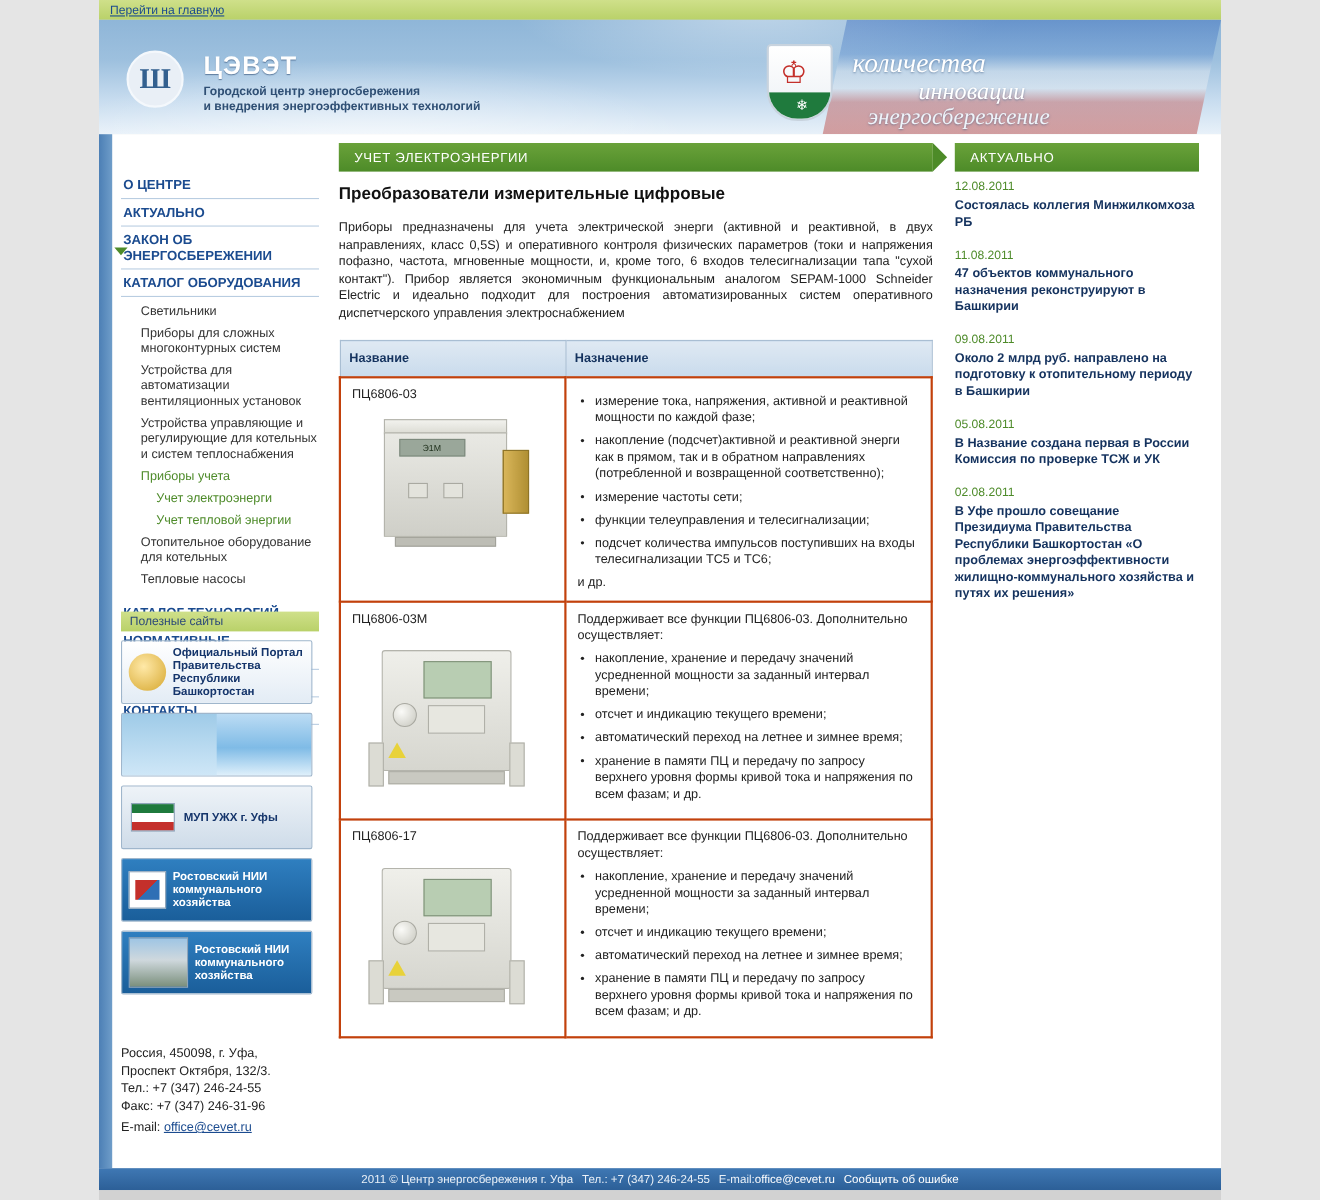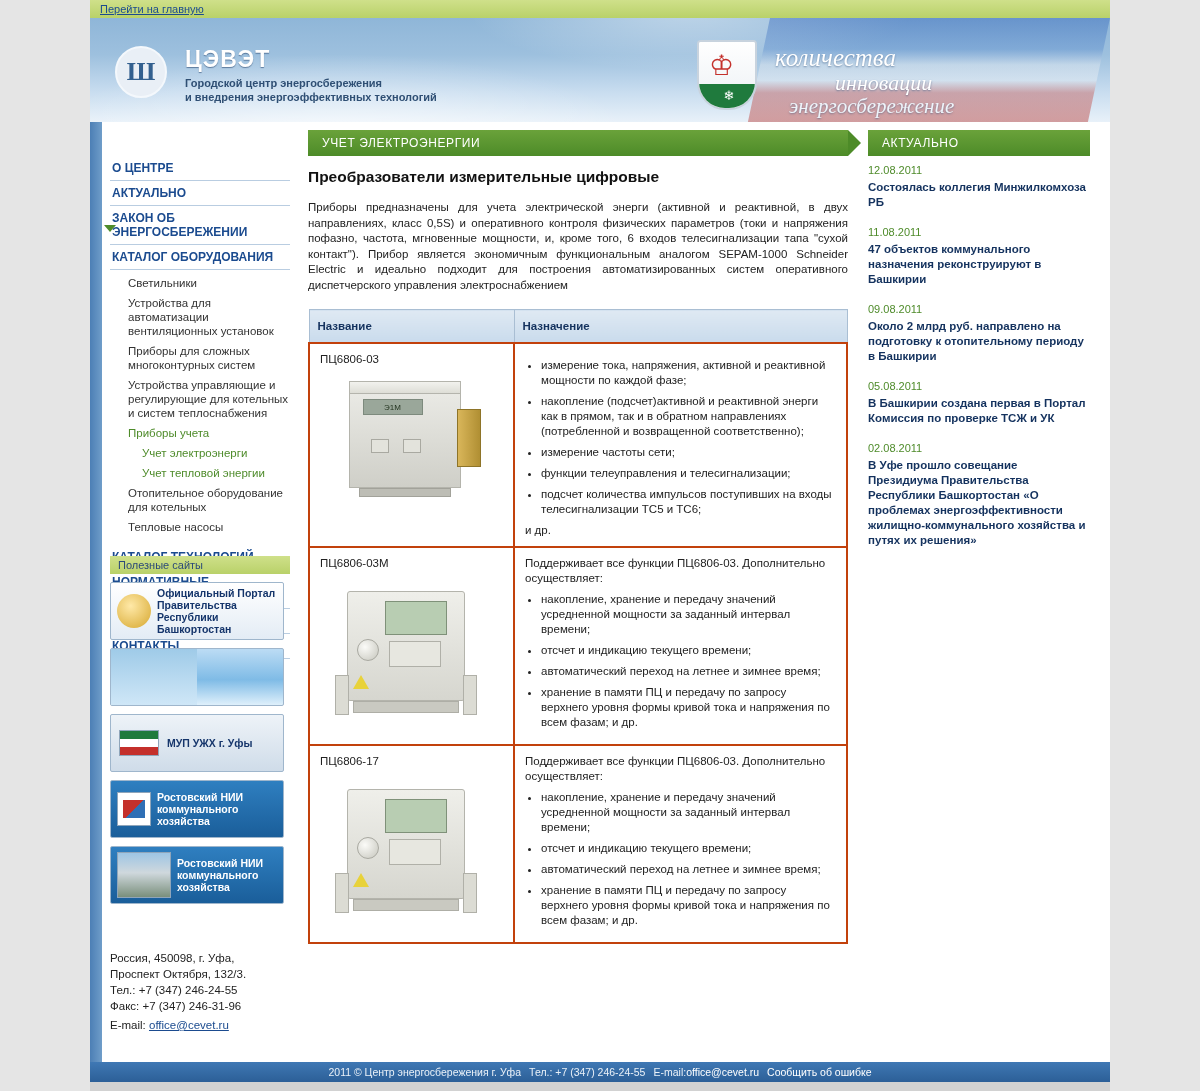--- a/index.html
+++ b/index.html
@@ -329,22 +329,22 @@
   <div class="sectionbar" id="bar-news">АКТУАЛЬНО</div>
 
   <div class="nav">
     <div class="item">О ЦЕНТРЕ</div>
     <div class="item">АКТУАЛЬНО</div>
     <div class="item">ЗАКОН ОБ ЭНЕРГОСБЕРЕЖЕНИИ</div>
     <div class="item">КАТАЛОГ ОБОРУДОВАНИЯ</div>
 
     <div class="sub">
       <div class="s">Светильники</div>
+      <div class="s">Приборы для сложных многоконтурных систем</div>
       <div class="s">Устройства для автоматизации вентиляционных установок</div>
-      <div class="s">Приборы для сложных многоконтурных систем</div>
       <div class="s">Устройства управляющие и регулирующие для котельных и систем теплоснабжения</div>
       <div class="s green">Приборы учета</div>
       <div class="s sub2">Учет электроэнерги</div>
       <div class="s sub2">Учет тепловой энергии</div>
       <div class="s">Отопительное оборудование для котельных</div>
       <div class="s">Тепловые насосы</div>
     </div>
 
     <div class="item">КАТАЛОГ ТЕХНОЛОГИЙ</div>
     <div class="item">НОРМАТИВНЫЕ ДОКУМЕНТЫ</div>
@@ -476,21 +476,21 @@
     <div class="n">
       <div class="date">11.08.2011</div>
       <div class="t">47 объектов коммунального назначения реконструируют в Башкирии</div>
     </div>
     <div class="n">
       <div class="date">09.08.2011</div>
       <div class="t">Около 2 млрд руб. направлено на подготовку к отопительному периоду в Башкирии</div>
     </div>
     <div class="n">
       <div class="date">05.08.2011</div>
-      <div class="t">В Башкирии создана первая в Портал Комиссия по проверке ТСЖ и УК</div>
+      <div class="t">В Название создана первая в России Комиссия по проверке ТСЖ и УК</div>
     </div>
     <div class="n">
       <div class="date">02.08.2011</div>
       <div class="t">В Уфе прошло совещание Президиума Правительства Республики Башкортостан «О проблемах энергоэффективности жилищно-коммунального хозяйства и путях их решения»</div>
     </div>
   </div>
 
   <div class="contacts">
     <div>Россия, 450098, г. Уфа,</div>
     <div>Проспект Октября, 132/3.</div>

